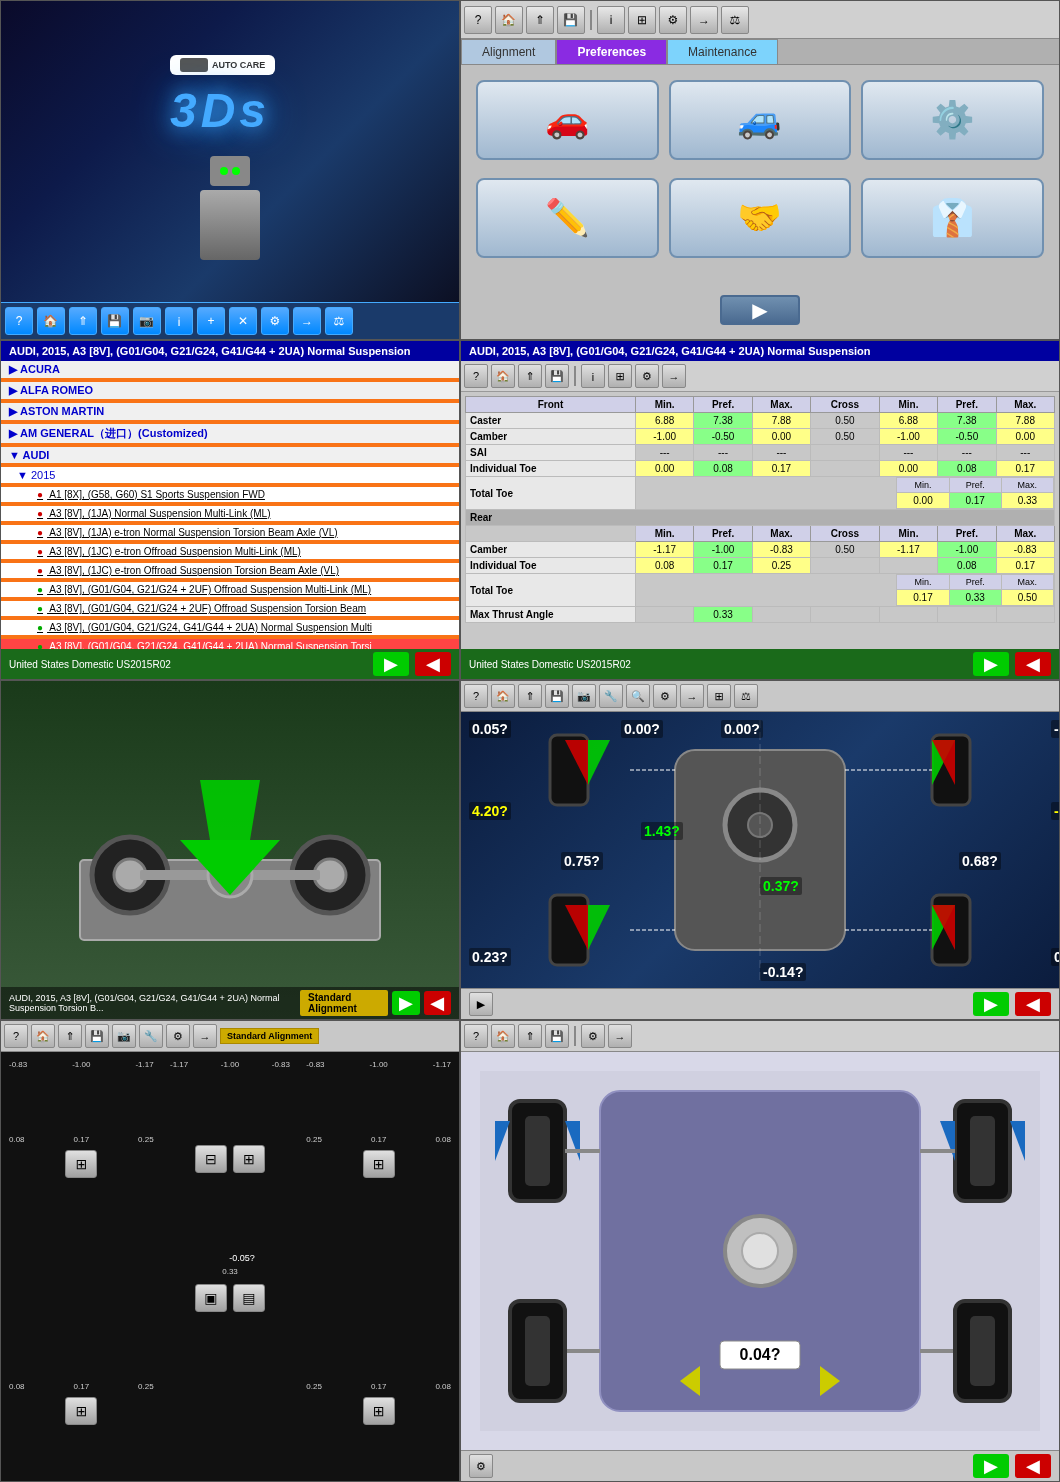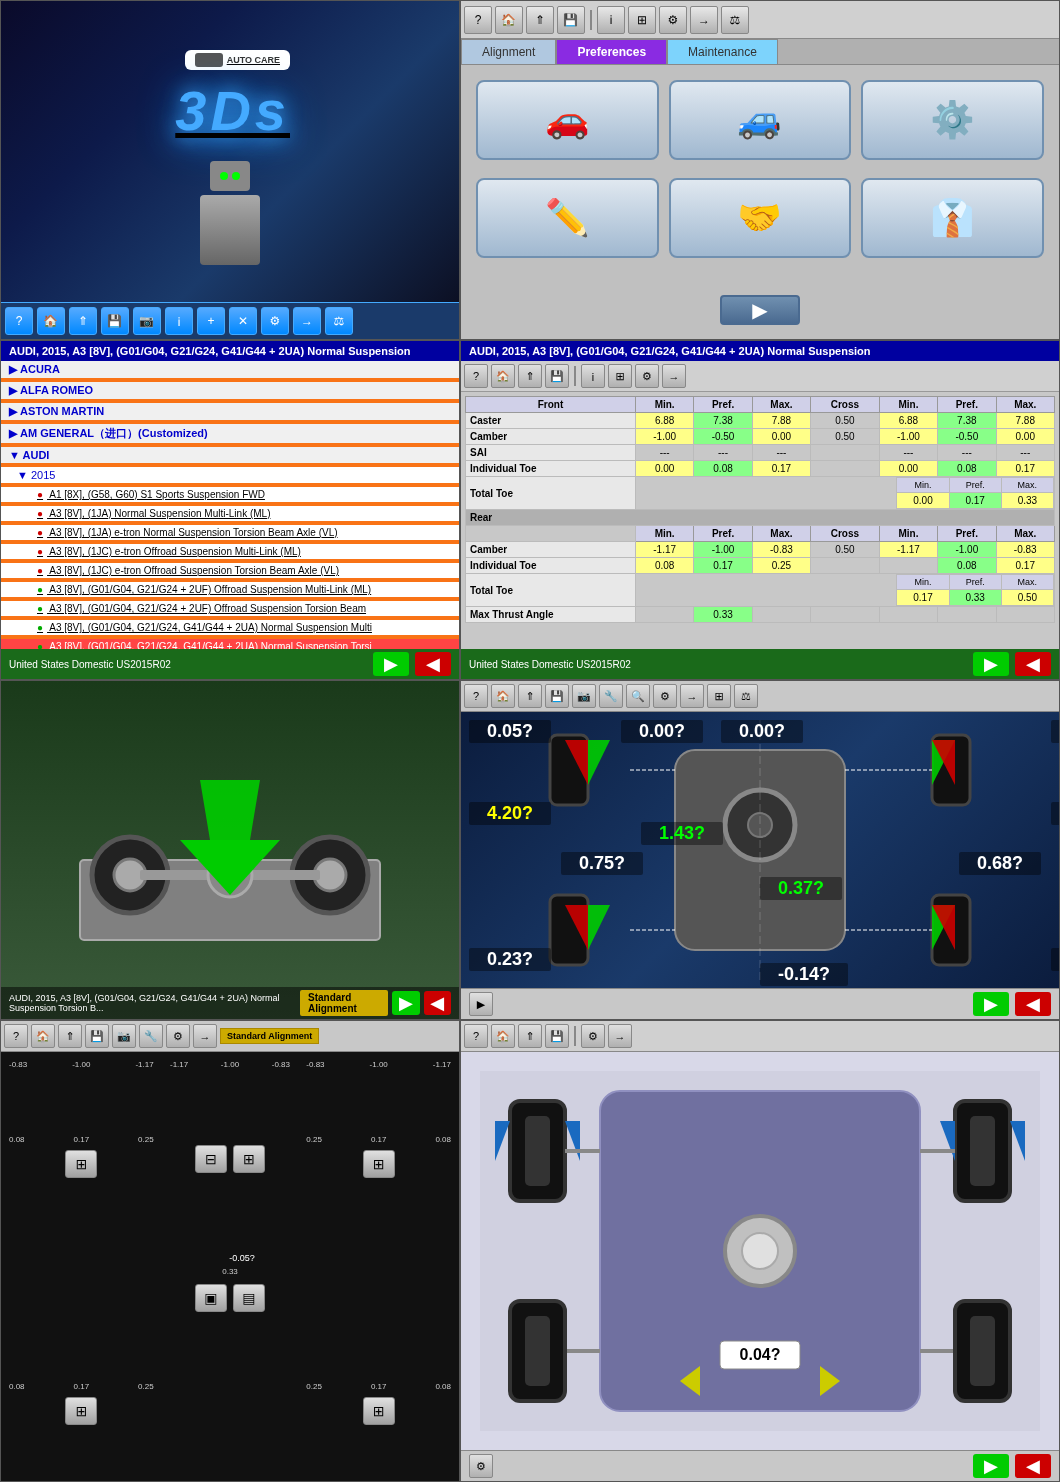--- a/index.html
+++ b/index.html
@@ -32,43 +32,42 @@
     .panel-splash {
       background: linear-gradient(135deg, #0a0a2a 0%, #0d1a4a 30%, #1a3a6a 60%, #0a0a1a 100%);
       display: flex;
       flex-direction: column;
       align-items: center;
       justify-content: center;
     }
     .splash-logo {
       display: flex;
       flex-direction: column;
-      align-items: flex-end;
+      align-items: flex-start;
       gap: 8px;
-      text-decoration: underline;
     }
     .auto-care-logo {
       background: #fff;
       border-radius: 6px;
       padding: 3px 10px;
       font-size: 9px;
       font-weight: bold;
       color: #333;
       display: flex;
       align-items: center;
       gap: 4px;
     }
     .logo-car-icon {
       width: 28px;
       height: 14px;
       background: #555;
       border-radius: 3px;
     }
     .splash-3ds {
-      font-size: 56px;
+      font-size: 48px;
       font-weight: bold;
       font-style: italic;
       color: #4af;
       text-shadow: 0 0 20px #4af, 0 0 40px #08f;
       letter-spacing: 4px;
     }
     .splash-robot {
       width: 120px;
       height: 130px;
       position: relative;
@@ -384,24 +383,24 @@
     .car-measure-content {
       flex: 1;
       position: relative;
       display: flex;
       align-items: center;
       justify-content: center;
     }
     .measure-value {
       position: absolute;
       color: #ffff00;
-      font-size: 18px;
+      font-size: 14px;
       font-weight: bold;
       background: rgba(0,0,0,0.4);
-      padding: 1px 18px;
+      padding: 1px 3px;
       border-radius: 2px;
     }
     .measure-value.white { color: #ffffff; }
     .measure-value.green { color: #00ff00; }
     .car-measure-footer {
       background: #c8c8c8;
       display: flex;
       align-items: center;
       justify-content: space-between;
       padding: 3px 8px;

